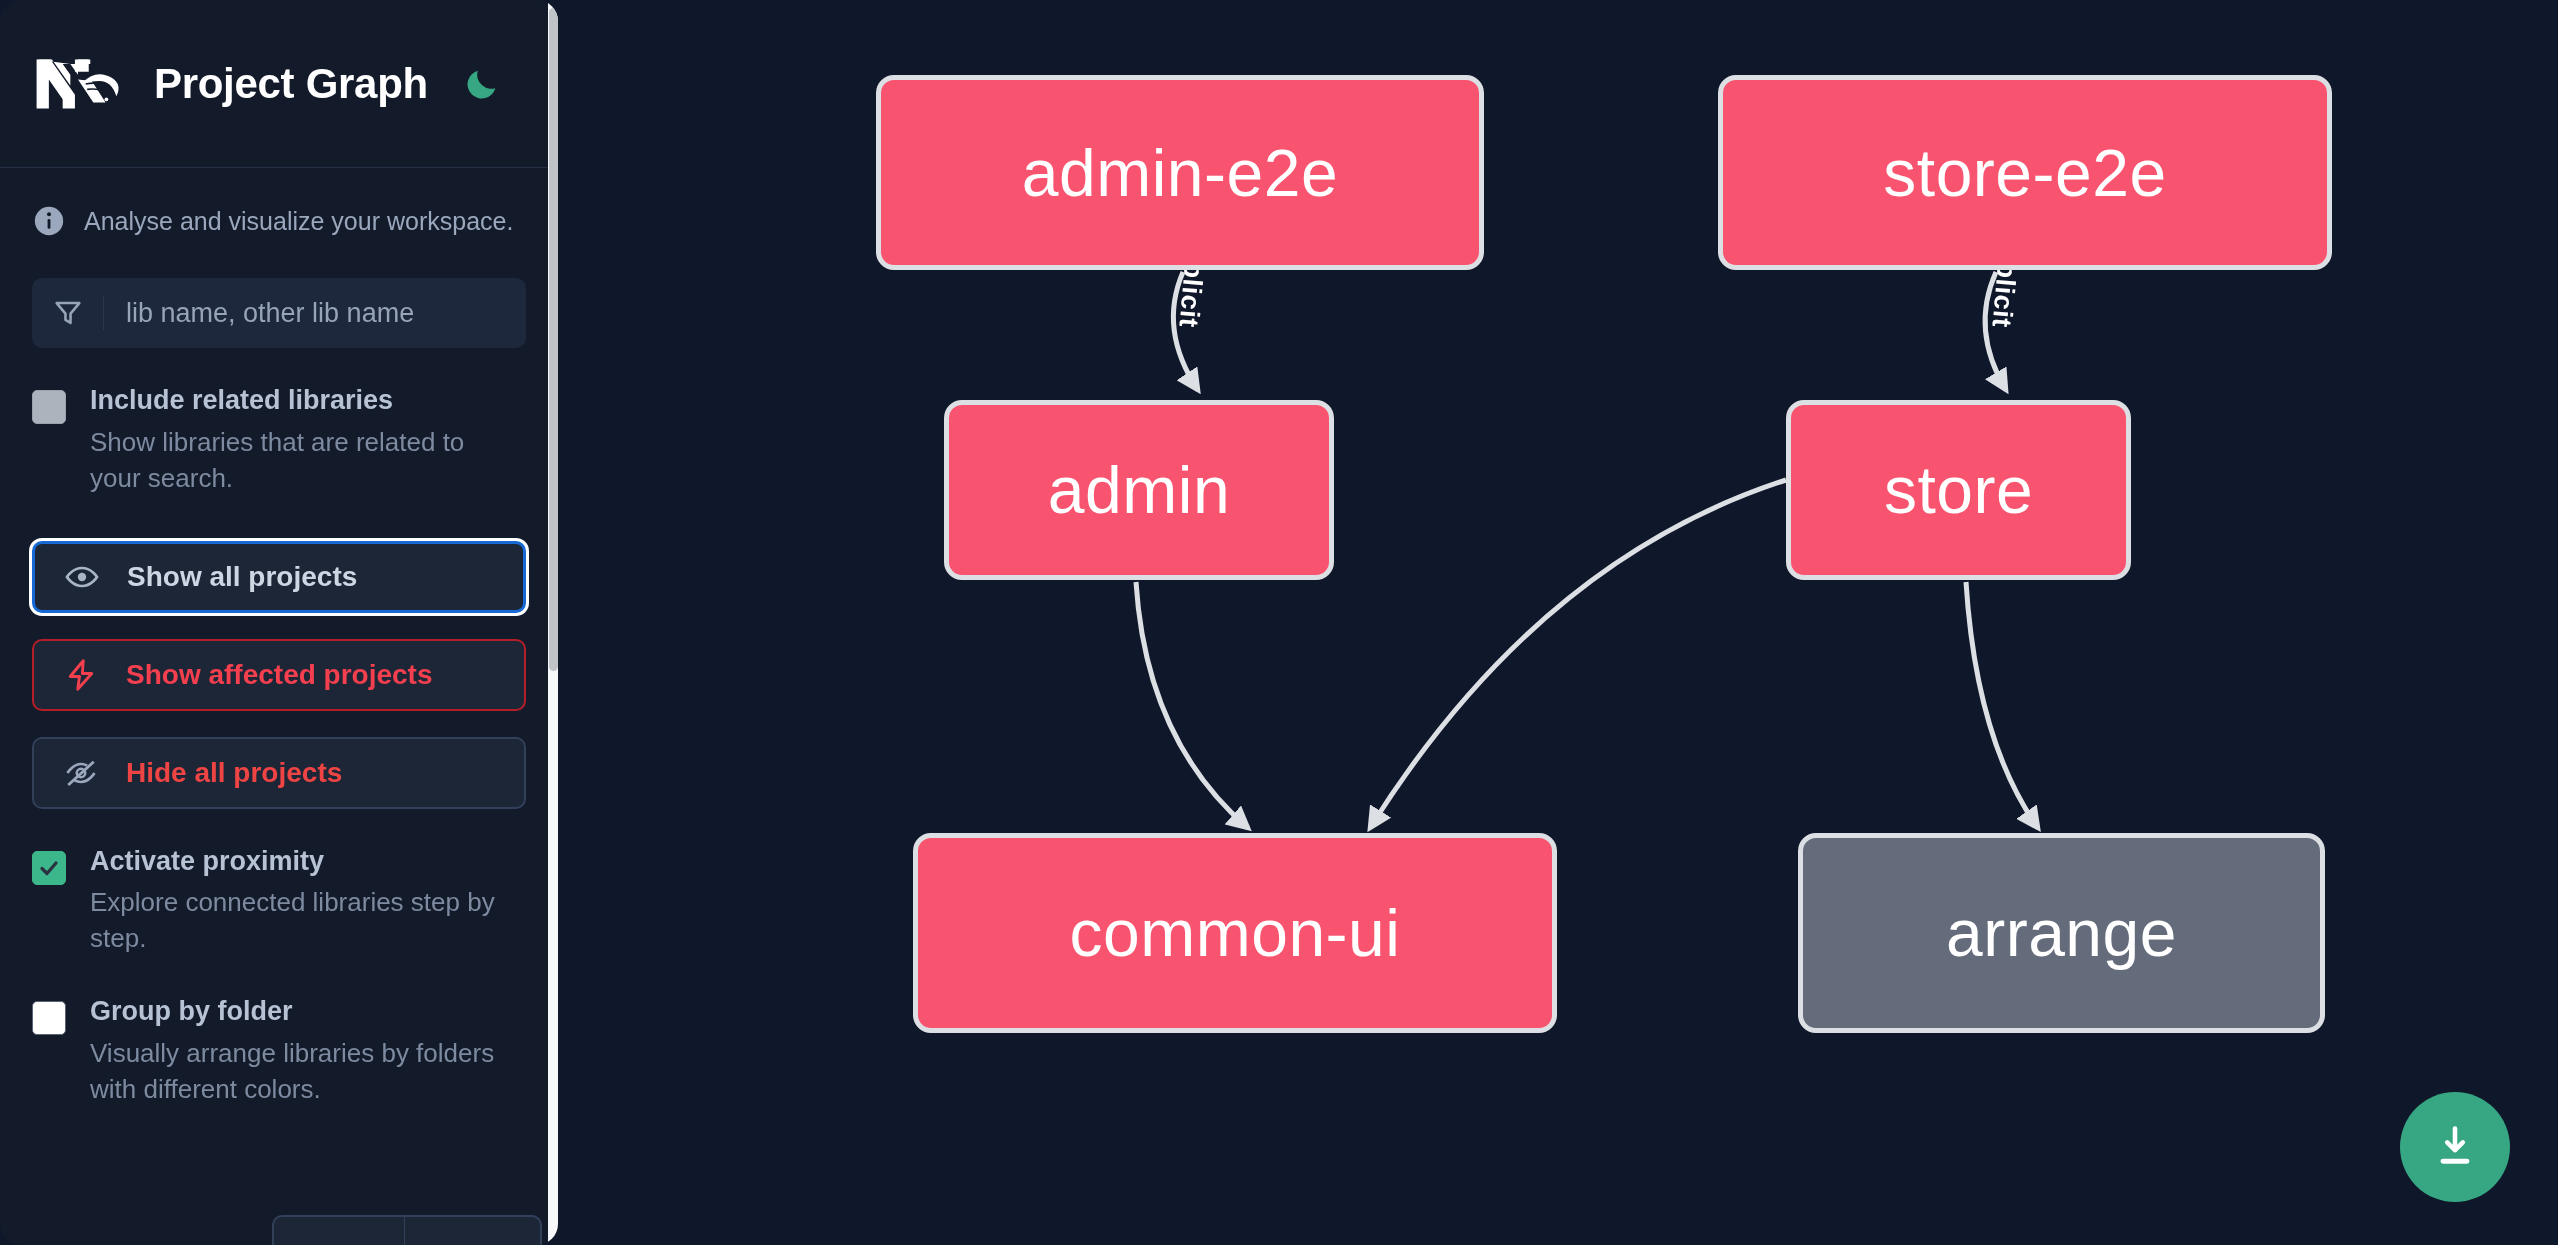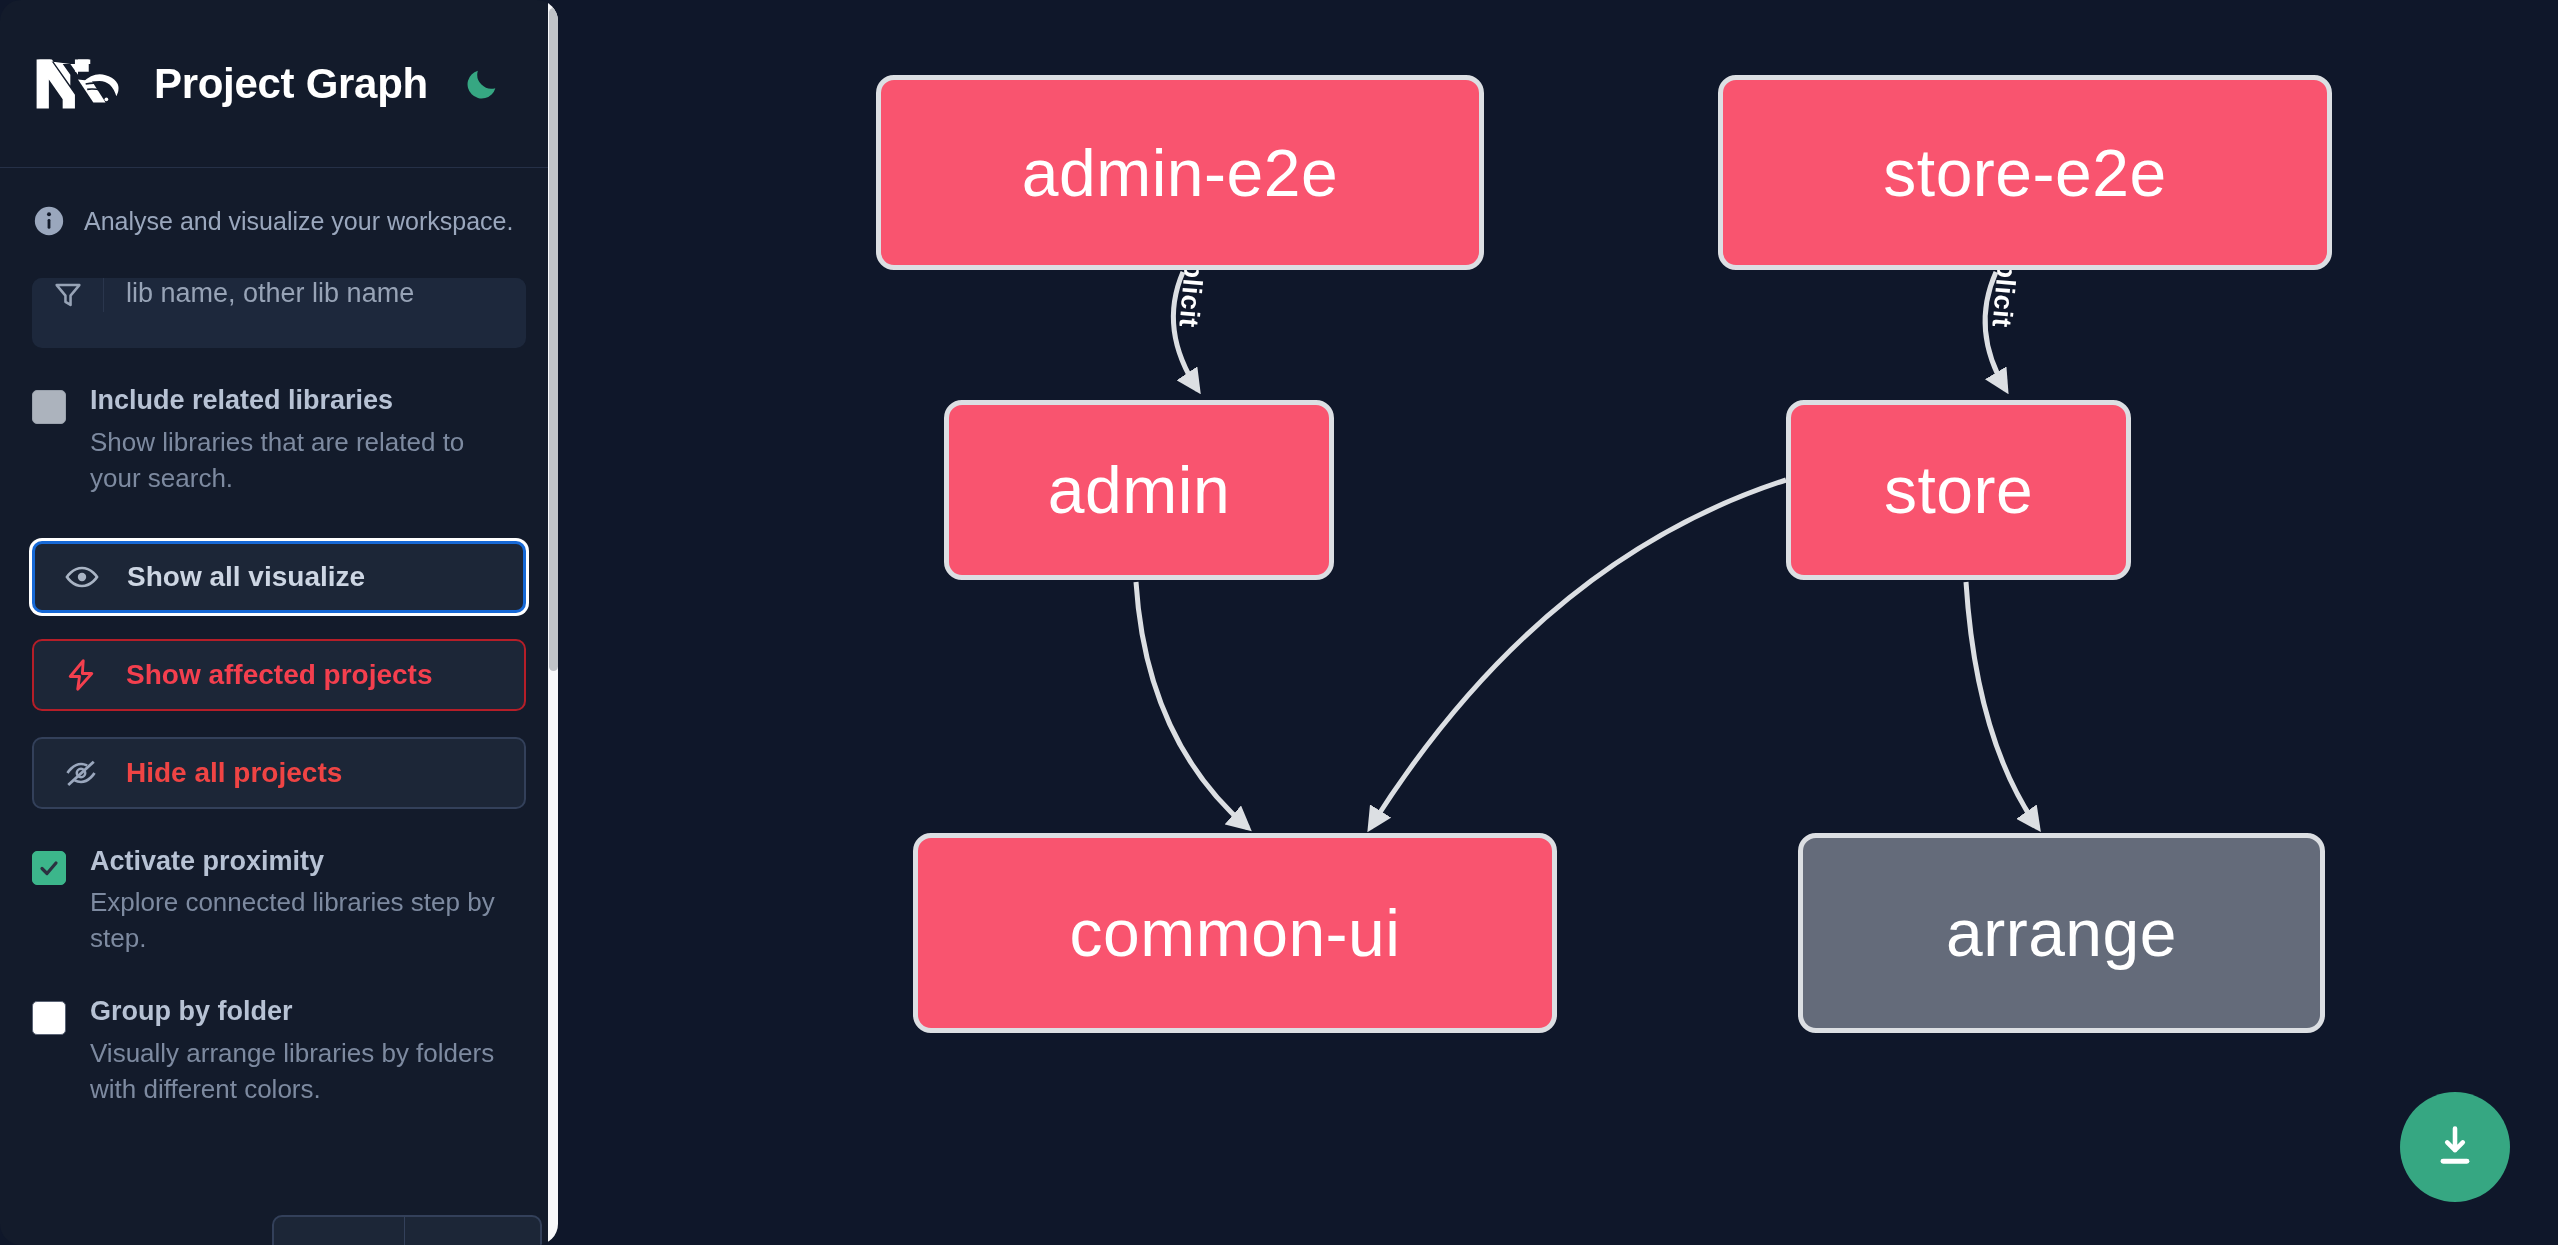--- a/index.html
+++ b/index.html
@@ -53,21 +53,21 @@
     margin-left: 18px;
     font-size: 25px;
     color: #9aa7bd;
     white-space: nowrap;
   }
 
   .sb-body { padding: 0 32px; }
 
   .filter-row {
     display: flex;
-    align-items: flex-start;
+    align-items: center;
     height: 70px;
     background: #1d283c;
     border-radius: 10px;
     overflow: hidden;
     margin-top: 14px;
   }
   .filter-icon-box {
     width: 72px;
     display: flex; align-items: center; justify-content: center;
     border-right: 1px solid #2a364d;
@@ -280,21 +280,21 @@
 
       <div class="btn-stack">
 
         <div class="gbtn btn-show-all">
           <span class="gbtn-icon">
             <svg viewBox="0 0 24 24" width="36" height="36" aria-hidden="true">
               <path fill="none" stroke="#a9b4c4" stroke-width="1.8" d="M2 12s3.6-6 10-6 10 6 10 6-3.6 6-10 6-10-6-10-6z"></path>
               <circle cx="12" cy="12" r="2.8" fill="#a9b4c4"></circle>
             </svg>
           </span>
-          <span class="gbtn-label">Show all visualize</span>
+          <span class="gbtn-label">Show all projects</span>
         </div>
 
         <div class="gbtn btn-affected">
           <span class="gbtn-icon">
             <svg viewBox="0 0 24 24" width="36" height="36" aria-hidden="true">
               <path fill="none" stroke="#f43f4e" stroke-width="1.9" stroke-linejoin="round" d="M13.5 2.5 4.8 13h6.2l-1.2 8.5L19.2 11h-6.3z"></path>
             </svg>
           </span>
           <span class="gbtn-label">Show affected projects</span>
         </div>

